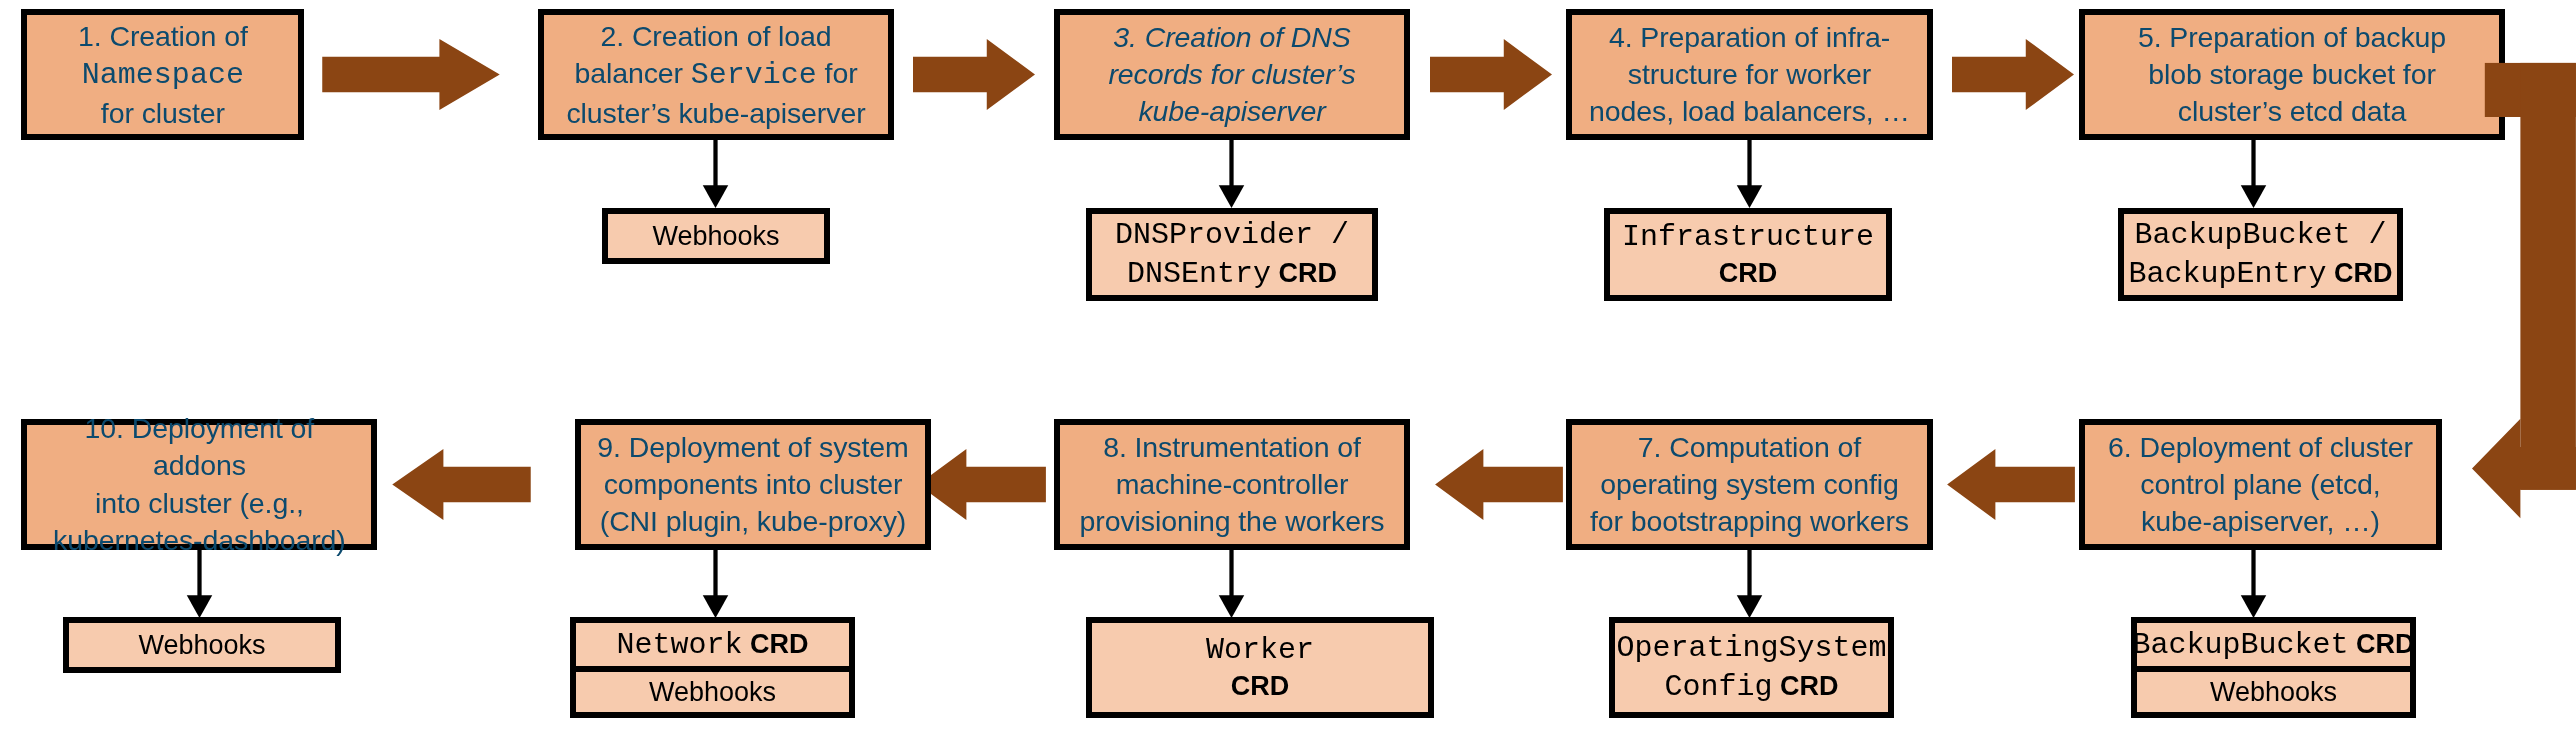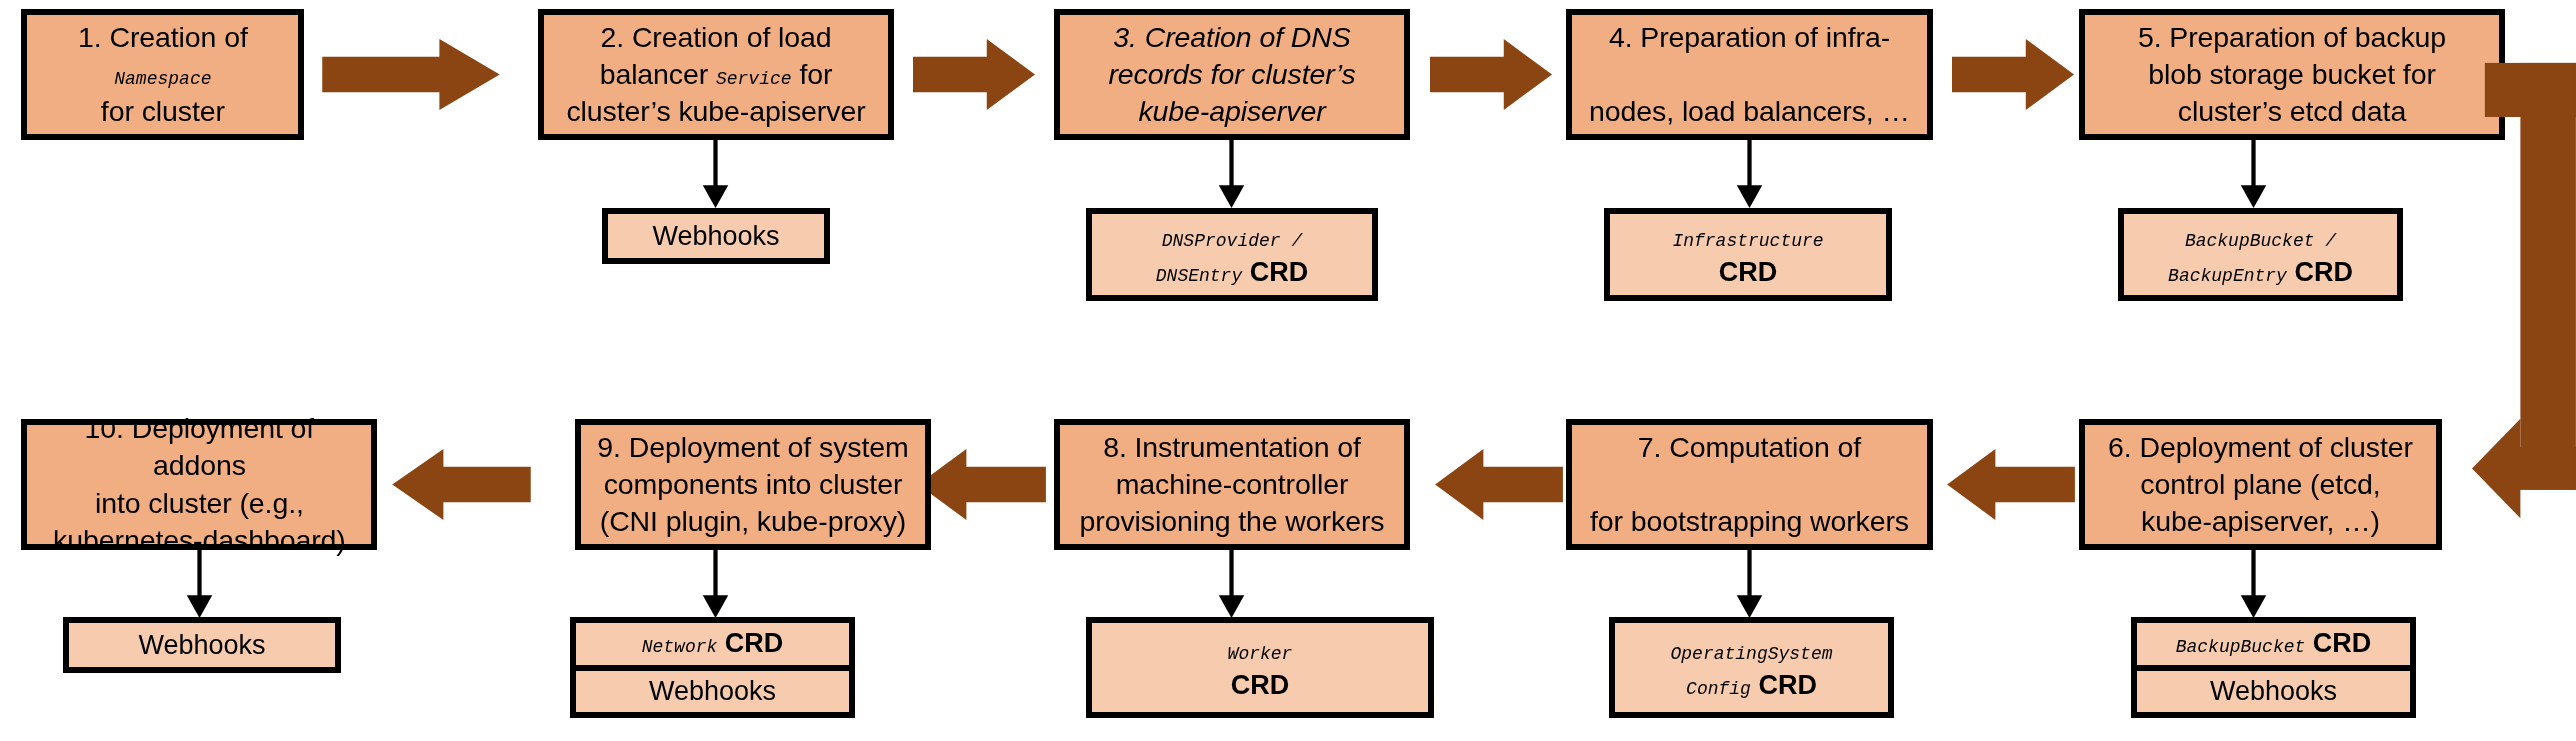--- a/index.html
+++ b/index.html
@@ -28,21 +28,21 @@
     display: flex;
     align-items: center;
     justify-content: center;
     text-align: center;
     padding: 2.8px 7.1px;
   }
   .step-box .step-text {
     font-family: "Liberation Sans", sans-serif;
     font-size: 28.5px;
     line-height: 1.30;
-    color: #000000;
+    color: #0c4a6e;
     letter-spacing: -0.1px;
   }
 
   .child-box {
     position: absolute;
     box-sizing: border-box;
     background: #F7CBAE;
     border: 6.4px solid #000000;
     display: flex;
     flex-direction: column;
@@ -61,23 +61,22 @@
     border-top: 6.4px solid #000000;
   }
   .child-text {
     font-family: "Liberation Sans", sans-serif;
     font-size: 27px;
     line-height: 1.28;
     color: #000000;
   }
   .mono {
     font-family: "Liberation Mono", monospace;
-    font-size: 18px;
+    font-size: 30px;
     letter-spacing: 0px;
-    font-style: italic;
   }
   .bold {
     font-weight: bold;
   }
 
   
   .v-arrow {
     position: absolute;
     width: 43px;
   }
@@ -162,21 +161,21 @@
 
   <div class="h-arrow" style="left:1430px; top:39px; width:122px; height:71px;">
     <svg width="122" height="71" viewBox="0 0 172 100">
       <polygon points="0,25 104,25 104,0 172,50 104,100 104,75 0,75" fill="#8B4513"></polygon>
     </svg>
   </div>
 
   <div class="step-box" style="left:1566px; top:9.3px; width:367px; height:131px;">
     <div class="step-text">
       <span>4. Preparation of infra-</span><br>
-      <br>
+      <span>structure for worker</span><br>
       <span>nodes, load balancers, …</span>
     </div>
   </div>
   <div class="v-arrow" style="left:1728px; top:140px; width:43px; height:68px;">
     <svg width="43" height="68" viewBox="0 0 60 96">
       <line x1="30" y1="0" x2="30" y2="72" stroke="#000000" stroke-width="6"></line>
       <polygon points="30,96 12,64 48,64" fill="#000000"></polygon>
     </svg>
   </div>
   <div class="child-box" style="left:1604px; top:208px; width:288px; height:93px;">
@@ -250,21 +249,21 @@
 
   <div class="h-arrow" style="left:1947px; top:449px; width:128px; height:71px;">
     <svg width="128" height="71" viewBox="0 0 180 100">
       <polygon points="180,25 68,25 68,0 0,50 68,100 68,75 180,75" fill="#8B4513"></polygon>
     </svg>
   </div>
 
   <div class="step-box" style="left:1566px; top:419px; width:367px; height:131px;">
     <div class="step-text">
       <span>7. Computation of</span><br>
-      <br>
+      <span>operating system config</span><br>
       <span>for bootstrapping workers</span>
     </div>
   </div>
   <div class="v-arrow" style="left:1728px; top:550px; width:43px; height:68px;">
     <svg width="43" height="68" viewBox="0 0 60 96">
       <line x1="30" y1="0" x2="30" y2="72" stroke="#000000" stroke-width="6"></line>
       <polygon points="30,96 12,64 48,64" fill="#000000"></polygon>
     </svg>
   </div>
   <div class="child-box" style="left:1609px; top:617px; width:285px; height:101px;justify-content:flex-end;">

